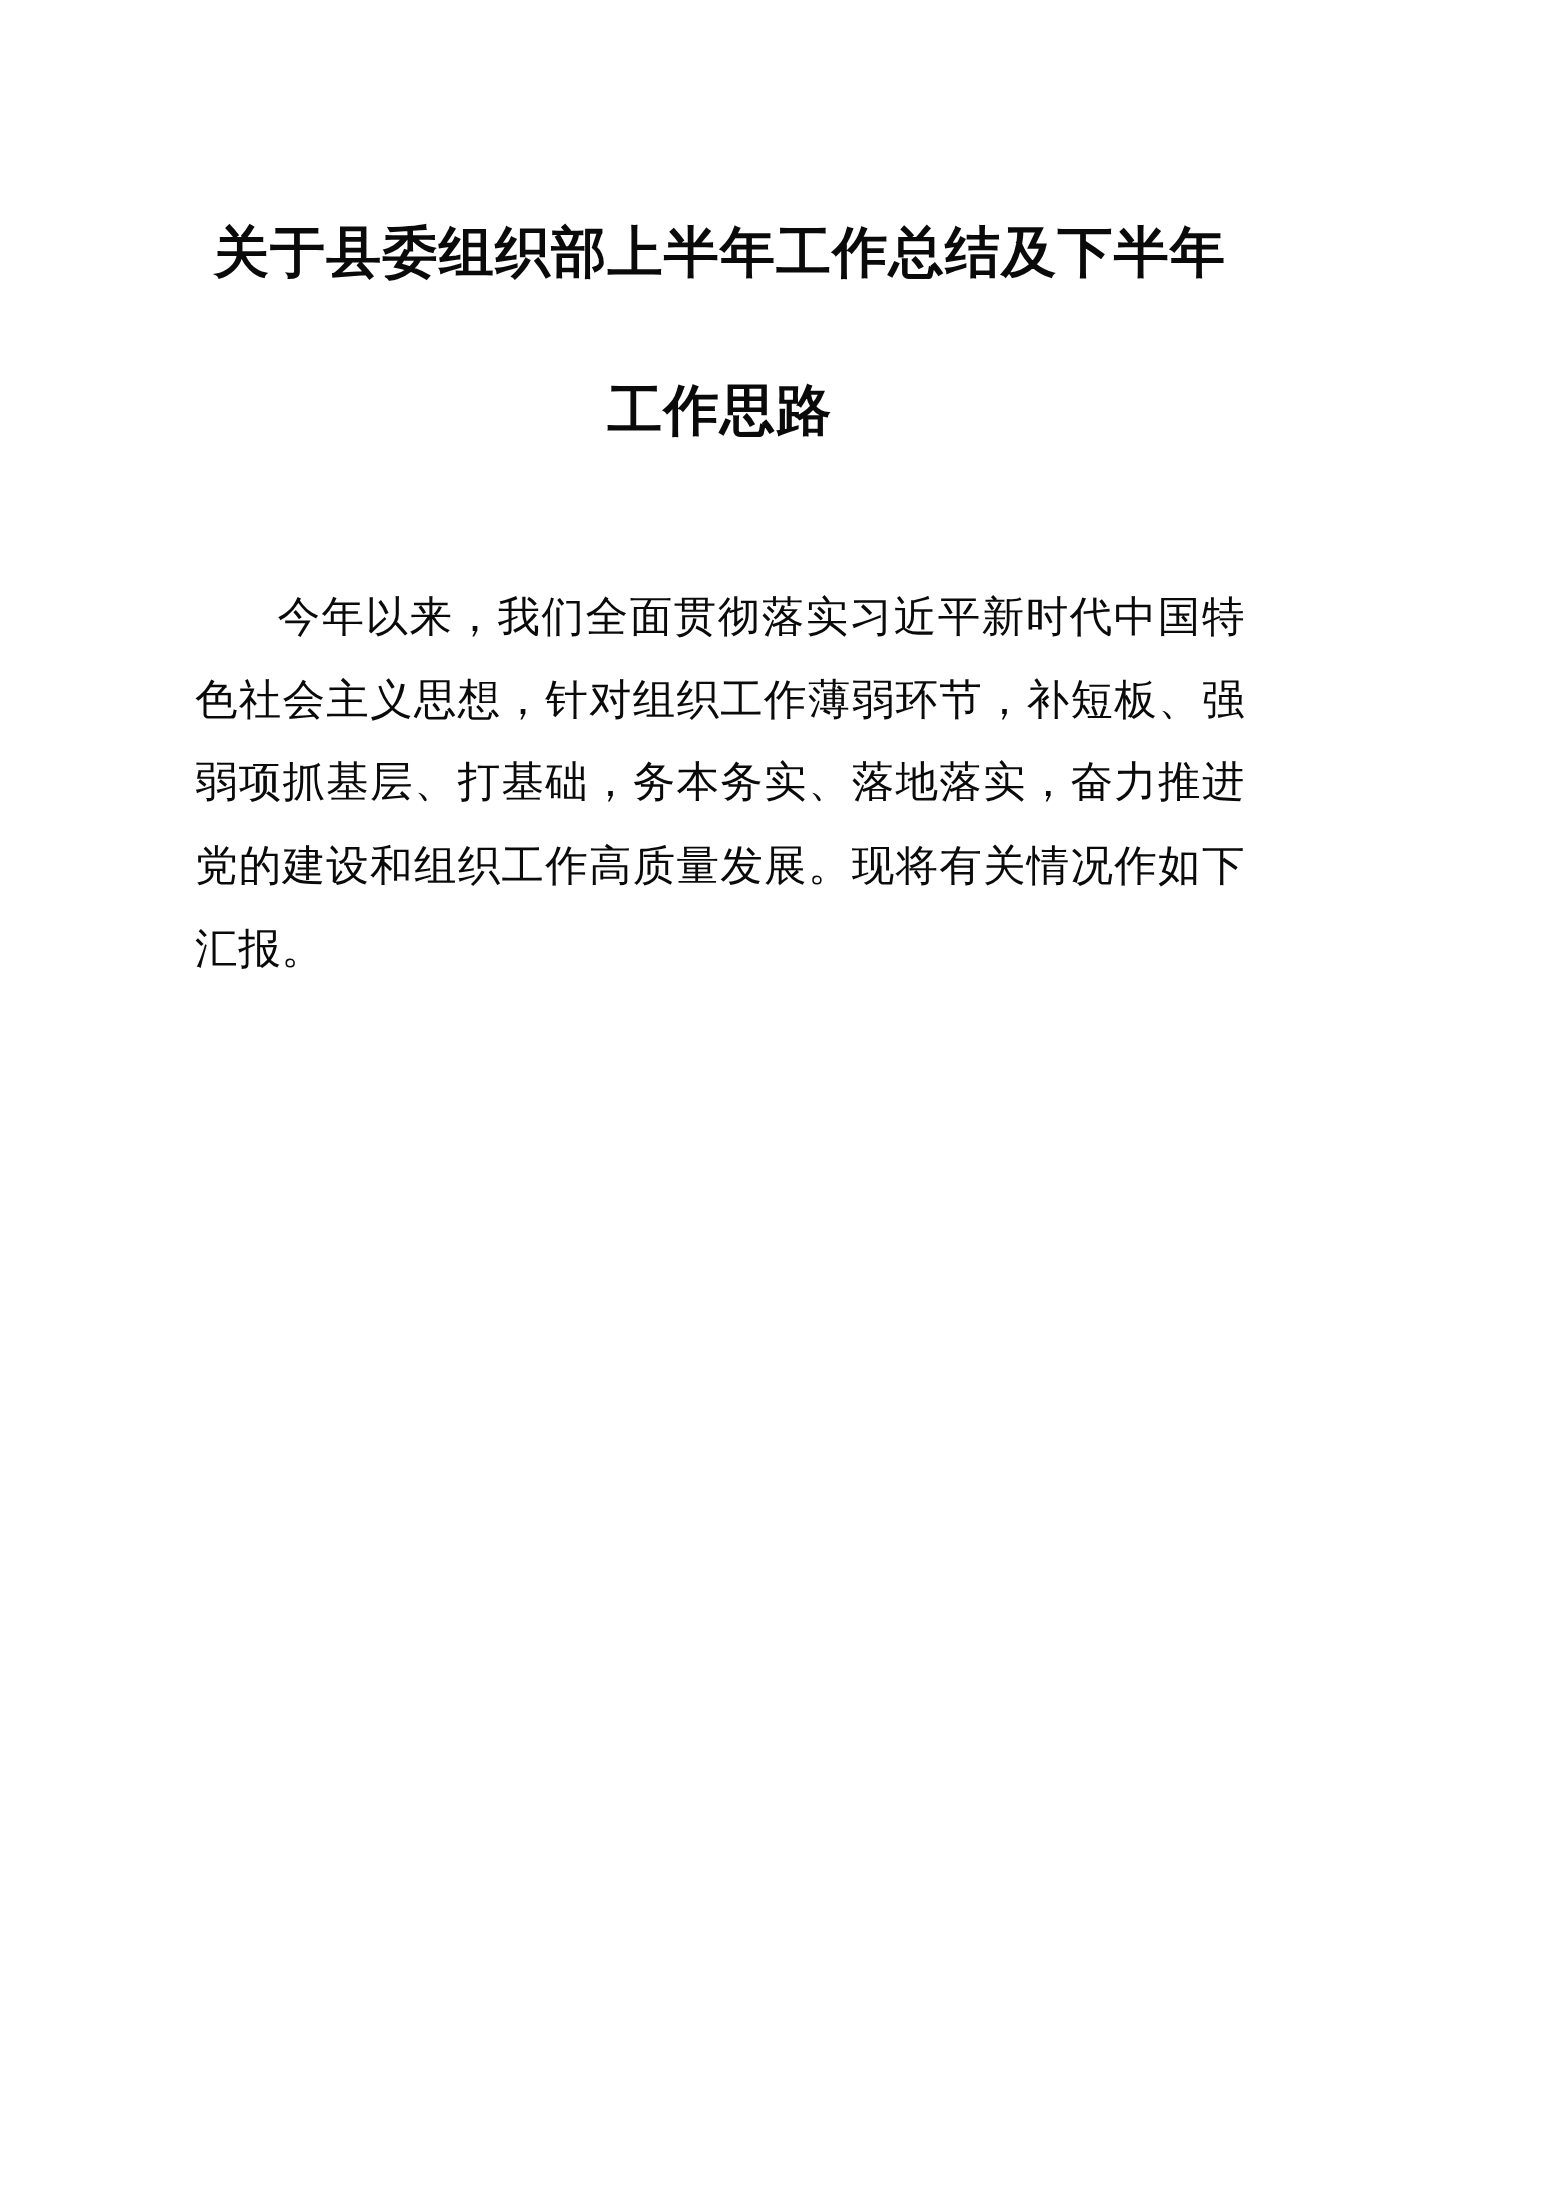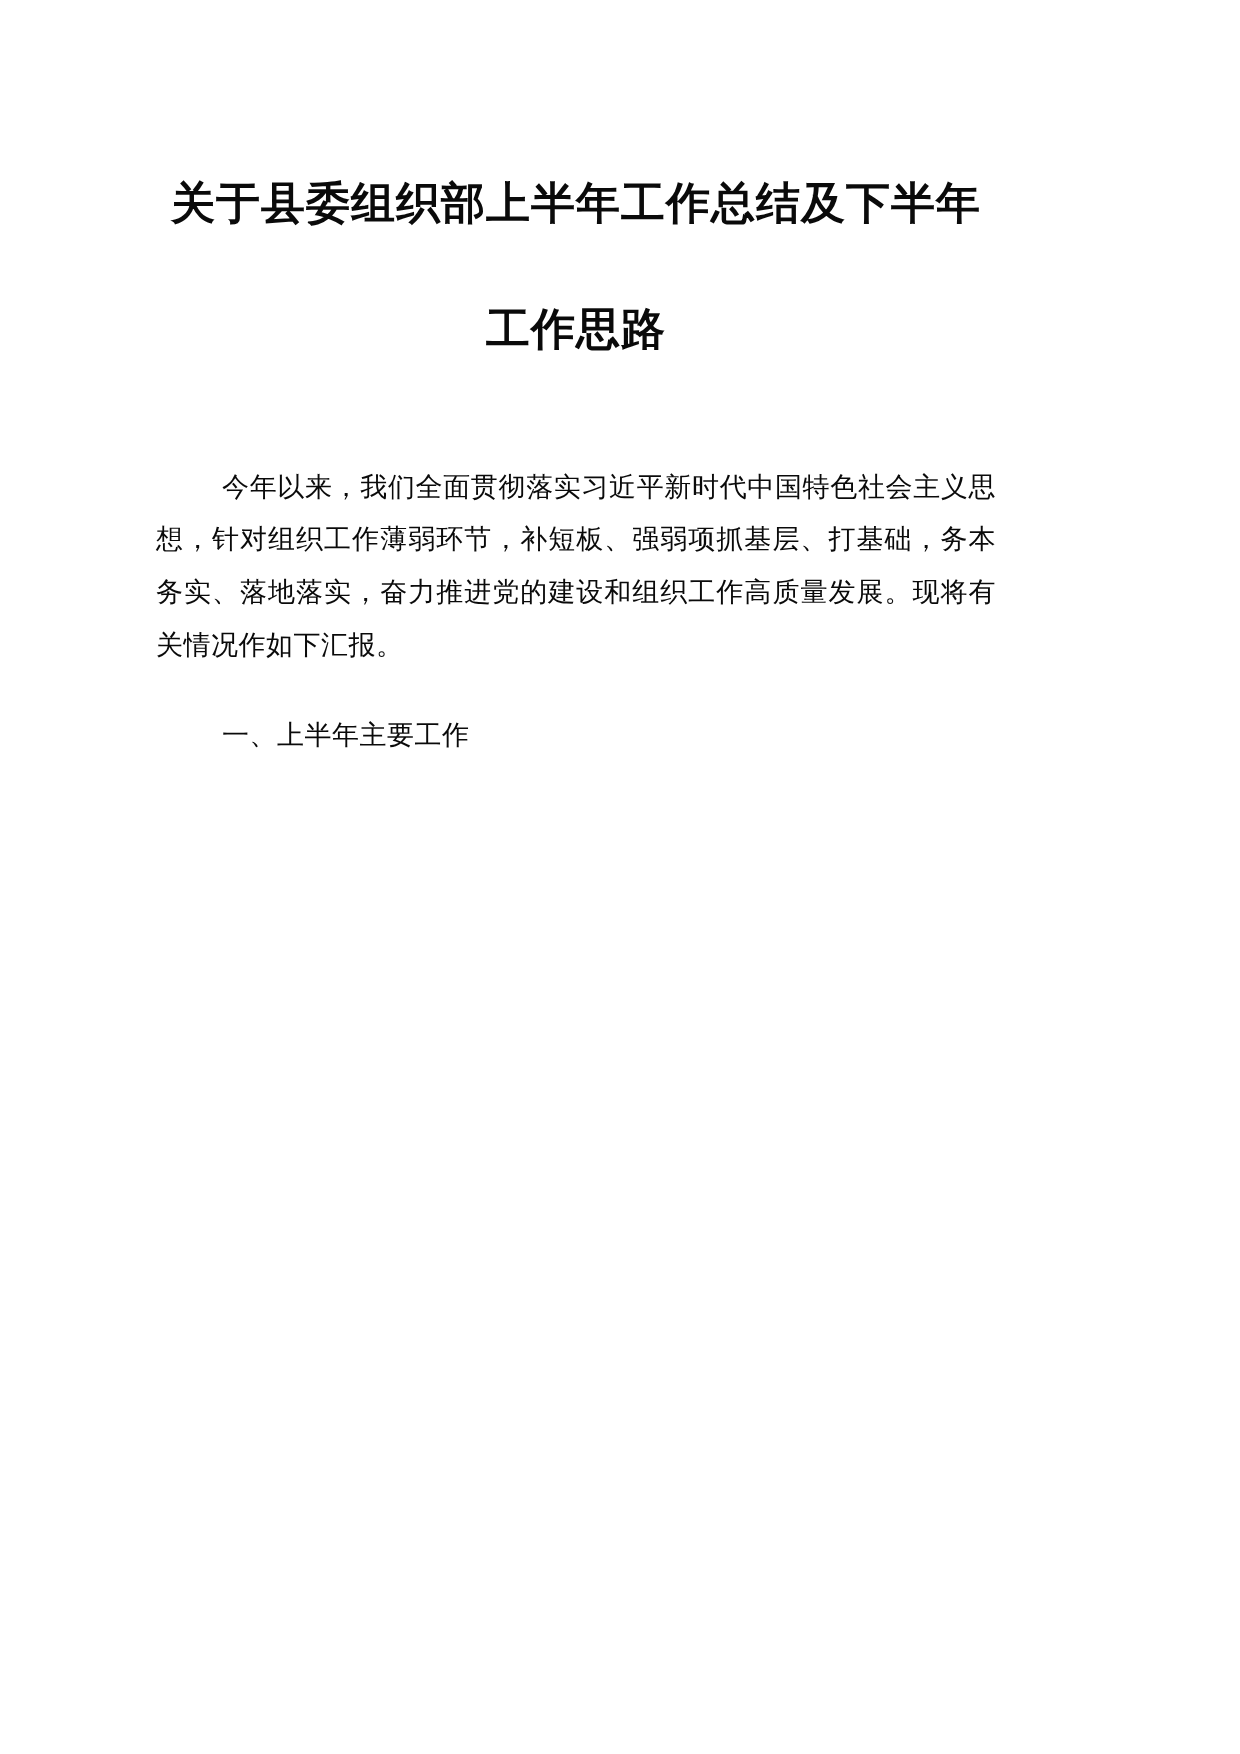--- a/index.html
+++ b/index.html
@@ -33,21 +33,21 @@
     margin-bottom: 56px;
   }
   .title-line:last-child {
     margin-bottom: 0;
     text-align: center;
   }
   .body-block {
     margin-top: 96px;
   }
   p.para {
-    font-size: 27px;
+    font-size: 34px;
     line-height: 1.95;
     text-align: justify;
     text-justify: inter-ideograph;
     margin: 0 0 38px 0;
     text-indent: 66px;
     letter-spacing: 0.5px;
   }
   p.para.last {
     margin-bottom: 0;
   }
@@ -57,16 +57,15 @@
 
 <div class="page">
 
   <h1 class="doc-title">
     <span class="title-line">关于县委组织部上半年工作总结及下半年</span>
     <span class="title-line">工作思路</span>
   </h1>
 
   <div class="body-block">
     <p class="para">今年以来，我们全面贯彻落实习近平新时代中国特色社会主义思想，针对组织工作薄弱环节，补短板、强弱项抓基层、打基础，务本务实、落地落实，奋力推进党的建设和组织工作高质量发展。现将有关情况作如下汇报。</p>
-    <p class="para">一、上半年主要工作</p>
   </div>
 
 </div>
 
 </body></html>

